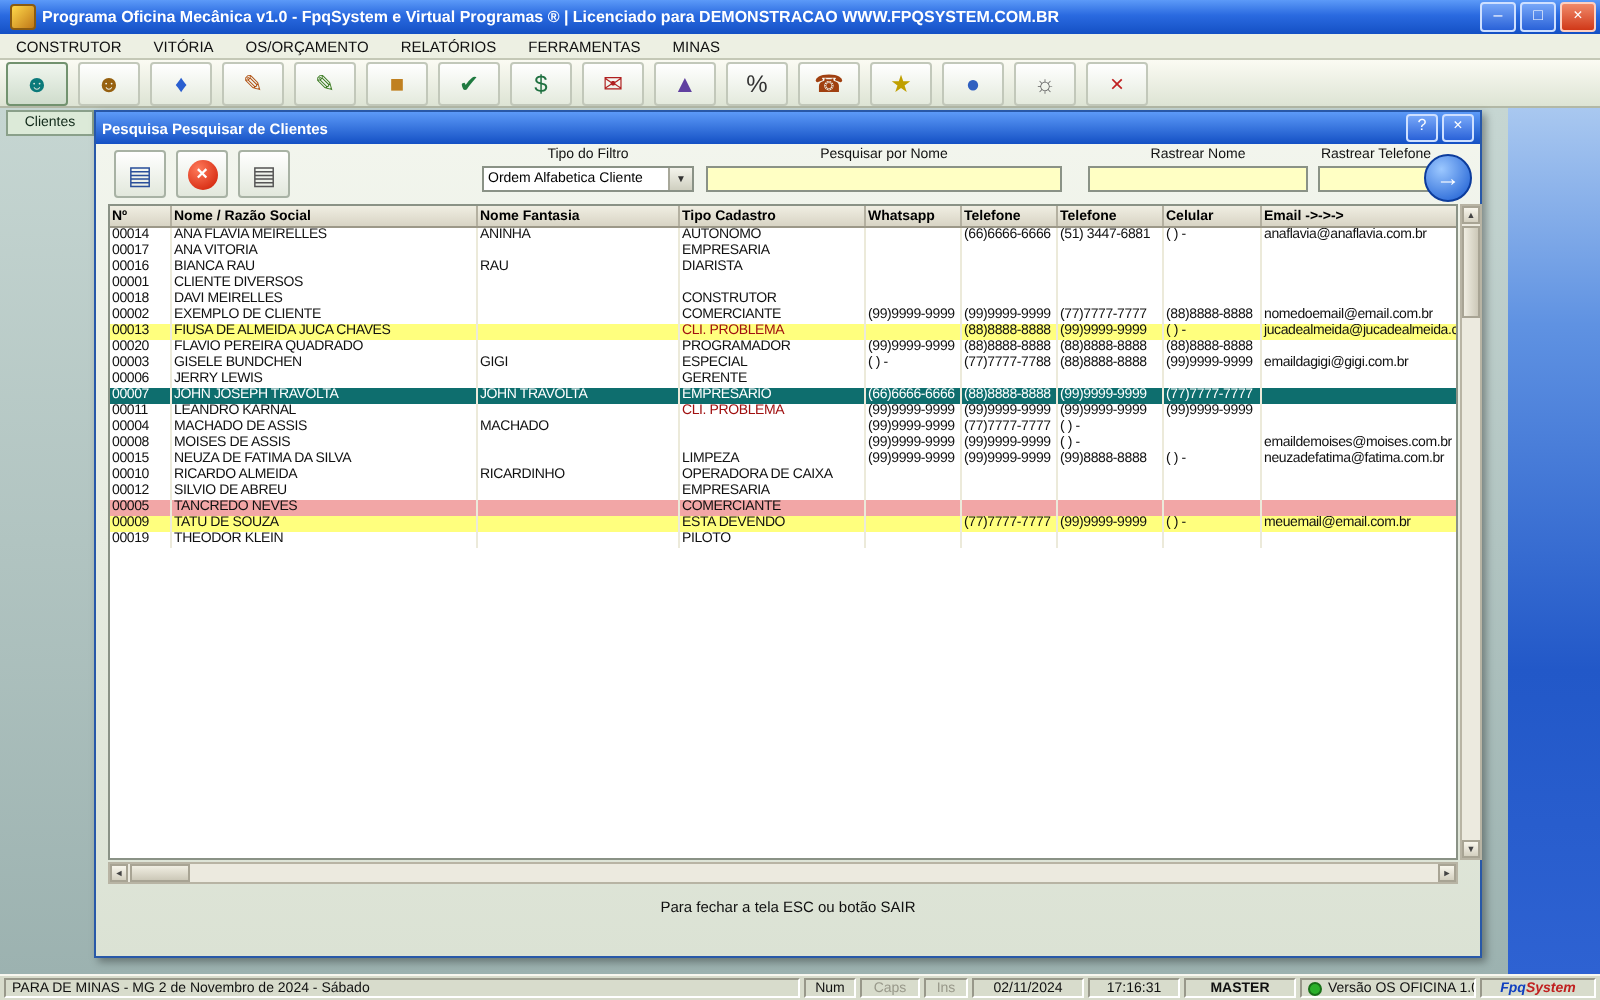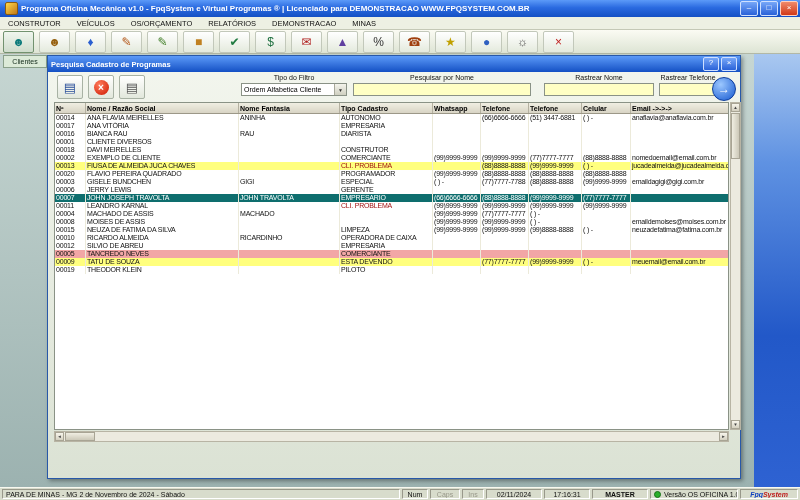--- a/index.html
+++ b/index.html
@@ -135,24 +135,24 @@
     <div class="title-text">Programa Oficina Mecânica v1.0 - FpqSystem e Virtual Programas ® | Licenciado para DEMONSTRACAO WWW.FPQSYSTEM.COM.BR</div>
     <div class="win-btns">
       <div class="win-btn">–</div>
       <div class="win-btn">□</div>
       <div class="win-btn close">×</div>
     </div>
   </div>
 
   <div class="menubar">
       <div class="menu-item">CONSTRUTOR</div>
-      <div class="menu-item">VEÍCULOS</div>
+      <div class="menu-item">VITÓRIA</div>
       <div class="menu-item">OS/ORÇAMENTO</div>
       <div class="menu-item">RELATÓRIOS</div>
-      <div class="menu-item">DEMONSTRACAO</div>
+      <div class="menu-item">FERRAMENTAS</div>
       <div class="menu-item">MINAS</div>
     </div>
   <div class="toolbar">
       <div class="tb-btn active">
         <span class="tb-ic" style="color: rgb(11, 122, 122);">☻</span>
       </div>
       <div class="tb-btn">
         <span class="tb-ic" style="color: rgb(150, 96, 15);">☻</span>
       </div>
       <div class="tb-btn">
@@ -198,21 +198,21 @@
         <span class="tb-ic" style="color: rgb(192, 32, 32);">×</span>
       </div>
     </div>
 
   <div class="mdi"></div>
   <div class="desk-band"></div>
   <div class="tb-caption">Clientes</div>
 
   <div class="dialog">
     <div class="dlg-tb">
-      <span class="dlg-title">Pesquisa Cadastro de Programas</span>
+      <span class="dlg-title">Pesquisa Pesquisar de Clientes</span>
       <span class="dlg-btn">?</span>
       <span class="dlg-btn">×</span>
     </div>
     <div class="dlg-body">
 
       <div class="dlg-tools">
           <div class="tool-btn">
             <span class="tool-ic" style="color: rgb(42, 79, 154);">▤</span>
           </div>
           <div class="tool-btn">
@@ -489,20 +489,21 @@
         <div class="sb-btn">▼</div>
       </div>
 
       <div class="hscroll">
         <div class="sb-btn">◄</div>
         <div class="hthumb"></div>
         <div class="hspacer"></div>
         <div class="sb-btn">►</div>
       </div>
 
+      <div class="dlg-footer">Para fechar a tela ESC ou botão SAIR</div>
     </div>
   </div>
 
   <div class="statusbar">
     <div class="sb-panel sb-loc">PARA DE MINAS - MG   2 de Novembro de 2024 - Sábado</div>
     <div class="sb-panel sb-num">Num</div>
     <div class="sb-panel sb-caps">Caps</div>
     <div class="sb-panel sb-ins">Ins</div>
     <div class="sb-panel sb-date">02/11/2024</div>
     <div class="sb-panel sb-time">17:16:31</div>

